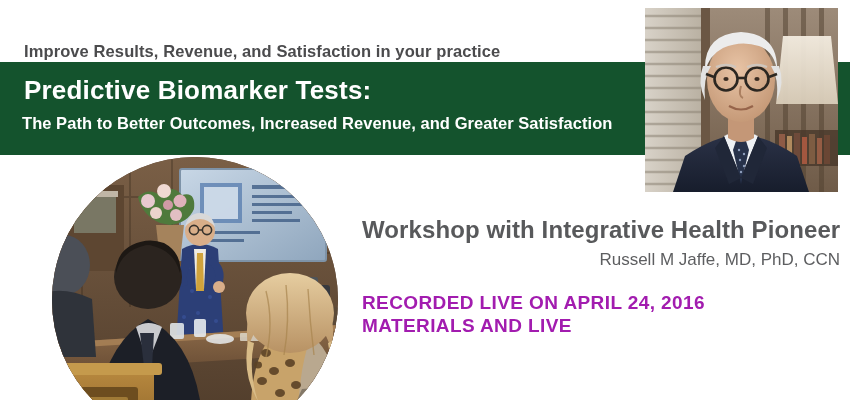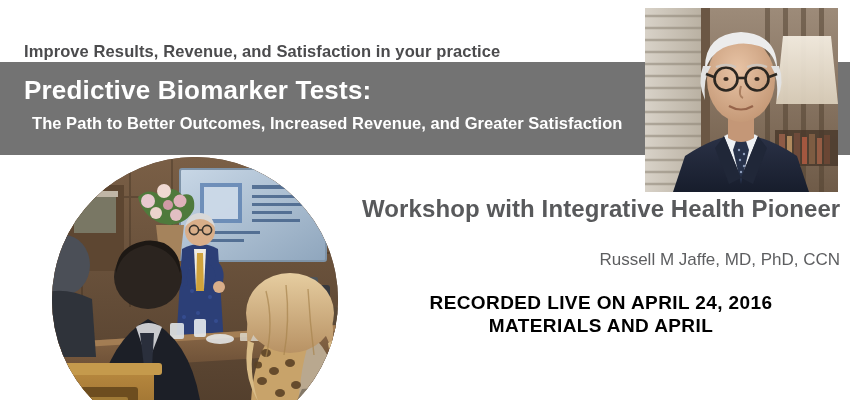--- a/index.html
+++ b/index.html
@@ -33,35 +33,35 @@
     margin-top: 20px;
   }
 
   
   .green-strip {
     position: absolute;
     left: 0;
     top: 62px;
     width: 850px;
     height: 93px;
-    background: #737373;
+    background: #14532d;
   }
   .green-strip .strip-title {
     position: absolute;
     left: 24px;
     top: 13px;
     font-size: 26px;
     font-weight: bold;
     color: #ffffff;
     letter-spacing: 0.2px;
     white-space: nowrap;
   }
   .green-strip .strip-sub {
     position: absolute;
-    left: 32px;
+    left: 22px;
     top: 52px;
     font-size: 16.5px;
     font-weight: bold;
     color: #ffffff;
     letter-spacing: 0.05px;
     white-space: nowrap;
   }
 
   
   .portrait {
@@ -85,21 +85,21 @@
     border-radius: 50%;
     overflow: hidden;
     background: #5b4433;
   }
   .circle-photo svg { display: block; }
 
   
   .workshop-title {
     position: absolute;
     left: 362px;
-    top: 195px;
+    top: 216px;
     width: 478px;
     text-align: center;
     font-size: 24px;
     font-weight: bold;
     color: #58595b;
     letter-spacing: 0.1px;
     white-space: nowrap;
   }
   .workshop-presenter {
     position: absolute;
@@ -110,22 +110,21 @@
     font-size: 17px;
     color: #5d5e60;
     white-space: nowrap;
   }
 
   .cta {
     position: absolute;
     left: 362px;
     top: 291px;
     width: 478px;
-    text-align: center;
-    color: #000000;
+    color: #a21caf;
     font-size: 19px;
     font-weight: bold;
     letter-spacing: 0.4px;
     line-height: 23px;
   }
   .cta div { white-space: nowrap; }
 </style>
 </head>
 <body>
 
@@ -412,16 +411,16 @@
       <path d="M250 232 Q286 226 286 286 L236 286 Q240 252 250 232 Z" fill="#7d7264" opacity="0.9"></path>
     </svg>
   </div>
 
   <div class="workshop-title">Workshop with Integrative Health Pioneer</div>
 
   <div class="workshop-presenter">Russell M Jaffe, MD, PhD, CCN</div>
 
   <div class="cta">
     <div>RECORDED LIVE ON APRIL 24, 2016</div>
-    <div>MATERIALS AND APRIL</div>
+    <div>MATERIALS AND LIVE</div>
   </div>
 
 </div>
 
 </body></html>

